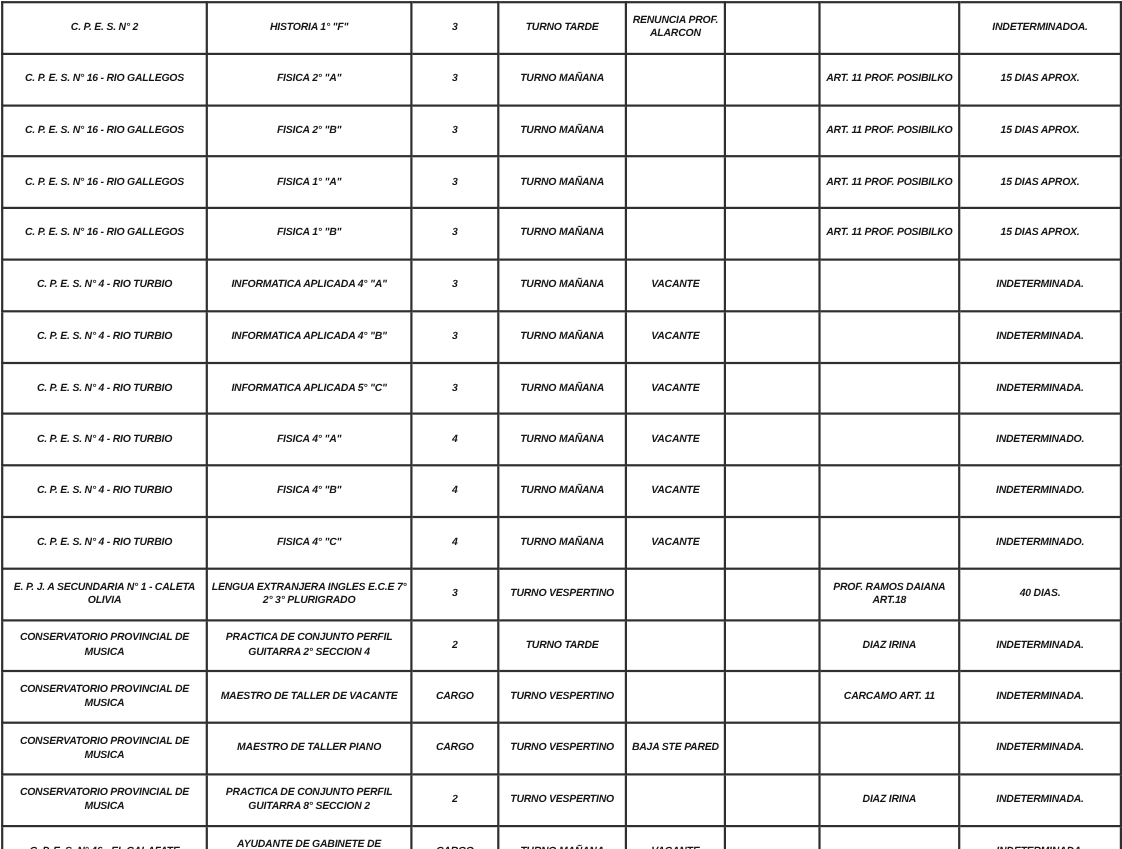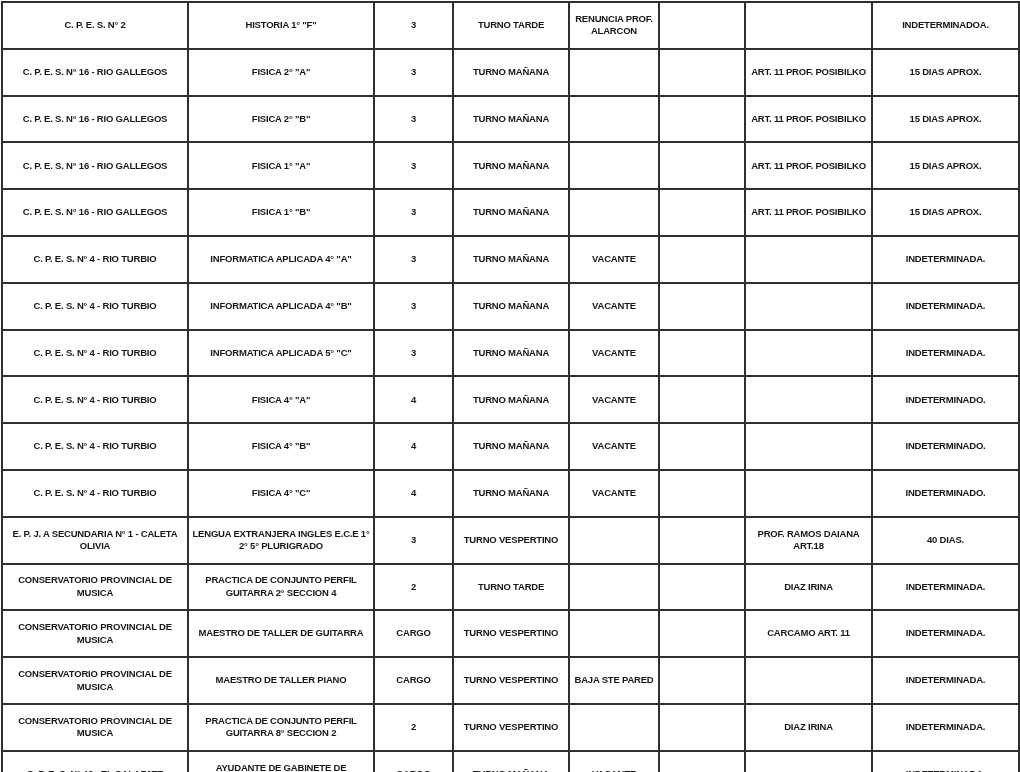--- a/index.html
+++ b/index.html
@@ -8,20 +8,21 @@
     background: #ffffff;
     width: 1020px;
     height: 772px;
     overflow: hidden;
   }
   .page {
     position: relative;
     width: 1020px;
     height: 772px;
     background: #ffffff;
+    font-style: italic;
   }
   table.grid {
     position: absolute;
     left: 1px;
     top: 1px;
     width: 1017px;
     border-collapse: collapse;
     table-layout: fixed;
     font-family: "Liberation Sans", "DejaVu Sans", sans-serif;
     font-weight: bold;
@@ -169,41 +170,41 @@
           <td>FISICA 4° "C"</td>
           <td>4</td>
           <td>TURNO MAÑANA</td>
           <td>VACANTE</td>
           <td></td>
           <td></td>
           <td>INDETERMINADO.</td>
         </tr>
         <tr>
           <td>E. P. J. A SECUNDARIA N° 1 - CALETA OLIVIA</td>
-          <td>LENGUA EXTRANJERA INGLES E.C.E 1° 2° 5° PLURIGRADO</td>
+          <td>LENGUA EXTRANJERA INGLES E.C.E 7° 2° 3° PLURIGRADO</td>
           <td>3</td>
           <td>TURNO VESPERTINO</td>
           <td></td>
           <td></td>
           <td>PROF. RAMOS DAIANA ART.18</td>
           <td>40 DIAS.</td>
         </tr>
         <tr>
           <td>CONSERVATORIO PROVINCIAL DE MUSICA</td>
           <td>PRACTICA DE CONJUNTO PERFIL GUITARRA 2° SECCION 4</td>
           <td>2</td>
           <td>TURNO TARDE</td>
           <td></td>
           <td></td>
           <td>DIAZ IRINA</td>
           <td>INDETERMINADA.</td>
         </tr>
         <tr>
           <td>CONSERVATORIO PROVINCIAL DE MUSICA</td>
-          <td>MAESTRO DE TALLER DE GUITARRA</td>
+          <td>MAESTRO DE TALLER DE VACANTE</td>
           <td>CARGO</td>
           <td>TURNO VESPERTINO</td>
           <td></td>
           <td></td>
           <td>CARCAMO ART. 11</td>
           <td>INDETERMINADA.</td>
         </tr>
         <tr>
           <td>CONSERVATORIO PROVINCIAL DE MUSICA</td>
           <td>MAESTRO DE TALLER PIANO</td>

